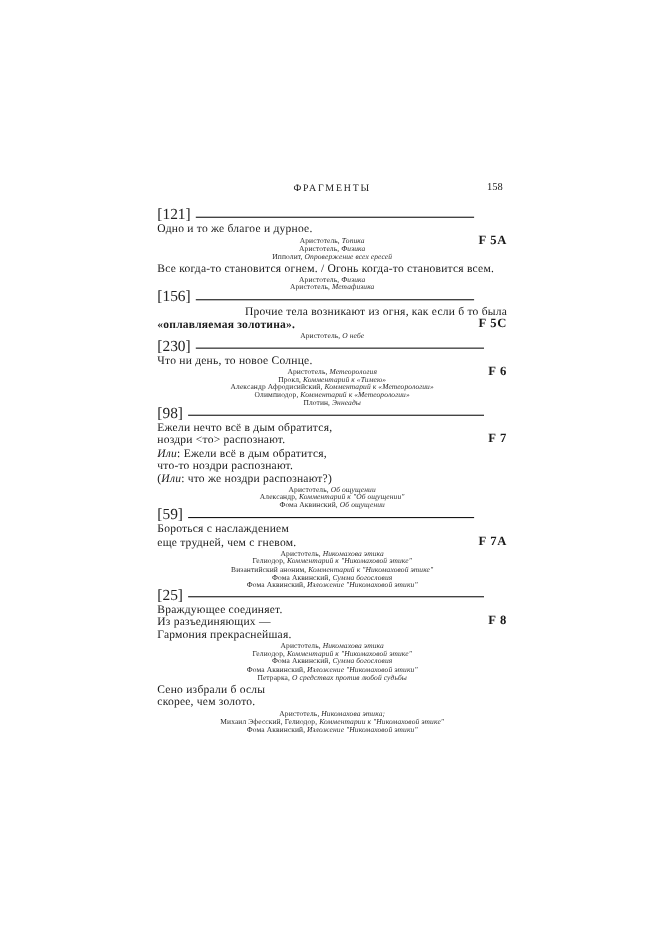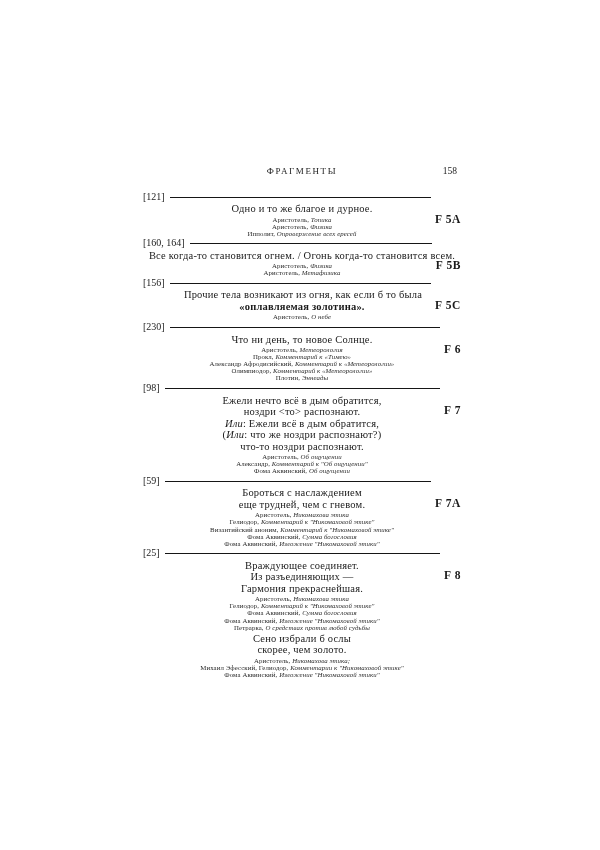--- a/index.html
+++ b/index.html
@@ -21,35 +21,35 @@
     color: #222;
   }
   .page-number {
     position: absolute; right: 4px; top: 0; font-size: 9.5px; color: #222;
   }
 
   
   .fragment { margin: 0; }
   .frag-head { display: flex; align-items: center; height: 10px; }
   .ref {
-    font-size: 10px; white-space: nowrap; color: #222;
+    font-size: 14px; white-space: nowrap; color: #222;
     margin-right: 5px; transform: translateY(-1px);
   }
   .rule { flex: 1 1 auto; height: 0; border-top: 1.7px solid #161616; }
   .flabel {
     font-weight: bold; font-size: 11.5px; letter-spacing: 0.6px;
     white-space: nowrap; margin-left: 4px; transform: translateY(-1px); margin-top: 45px;
   }
 
   .text-lines { margin: 1px 0; }
   .tline {
-    font-size: 10.5px; line-height: 11.5px; text-align: center;
+    font-size: 10.5px; line-height: 11.5px; 
     letter-spacing: 0.2px;
   }
-  .tline.left { text-align: center; padding-left: 2px; }
+  .tline.left { text-align: right; padding-left: 2px; }
   .seg.it { font-style: italic; }
   .seg.bd { font-weight: bold; margin-top: 31px; }
 
   .citations { margin: 1px 0 2px; }
   .cit {
     font-size: 6.8px; line-height: 7.1px; text-align: center;
     color: #2a2a2a; letter-spacing: 0.1px;
   }
   .cit-work { font-style: italic; }
 </style>
@@ -72,25 +72,20 @@
           <div class="text-lines">
             <div class="tline"><span class="seg">Одно и то же благое и дурное.</span></div>
           </div>
           <div class="citations">
             <div class="cit"><span class="cit-author">Аристотель, </span><span class="cit-work">Топика</span></div>
             <div class="cit"><span class="cit-author">Аристотель, </span><span class="cit-work">Физика</span></div>
             <div class="cit"><span class="cit-author">Ипполит, </span><span class="cit-work">Опровержение всех ересей</span></div>
           </div>
         </section>
         <section class="fragment">
-          <div class="frag-head">
-            <span class="ref">[160, 164]</span>
-            <span class="rule"></span>
-            <span class="flabel">F 5B</span>
-          </div>
           <div class="text-lines">
             <div class="tline"><span class="seg">Все когда-то становится огнем. / Огонь когда-то становится всем.</span></div>
           </div>
           <div class="citations">
             <div class="cit"><span class="cit-author">Аристотель, </span><span class="cit-work">Физика</span></div>
             <div class="cit"><span class="cit-author">Аристотель, </span><span class="cit-work">Метафизика</span></div>
           </div>
         </section>
         <section class="fragment">
           <div class="frag-head">
@@ -126,22 +121,22 @@
         <section class="fragment">
           <div class="frag-head">
             <span class="ref">[98]</span>
             <span class="rule"></span>
             <span class="flabel">F 7</span>
           </div>
           <div class="text-lines">
             <div class="tline"><span class="seg">Ежели нечто всё в дым обратится,</span></div>
             <div class="tline"><span class="seg">ноздри &lt;то&gt; распознают.</span></div>
             <div class="tline"><span class="seg it">Или</span><span class="seg">: Ежели всё в дым обратится,</span></div>
+            <div class="tline"><span class="seg">что-то ноздри распознают.</span></div>
             <div class="tline"><span class="seg">(</span><span class="seg it">Или</span><span class="seg">: что же ноздри распознают?)</span></div>
-            <div class="tline"><span class="seg">что-то ноздри распознают.</span></div>
           </div>
           <div class="citations">
             <div class="cit"><span class="cit-author">Аристотель, </span><span class="cit-work">Об ощущении</span></div>
             <div class="cit"><span class="cit-author">Александр, </span><span class="cit-work">Комментарий к "Об ощущении"</span></div>
             <div class="cit"><span class="cit-author">Фома Аквинский, </span><span class="cit-work">Об ощущении</span></div>
           </div>
         </section>
         <section class="fragment">
           <div class="frag-head">
             <span class="ref">[59]</span>

